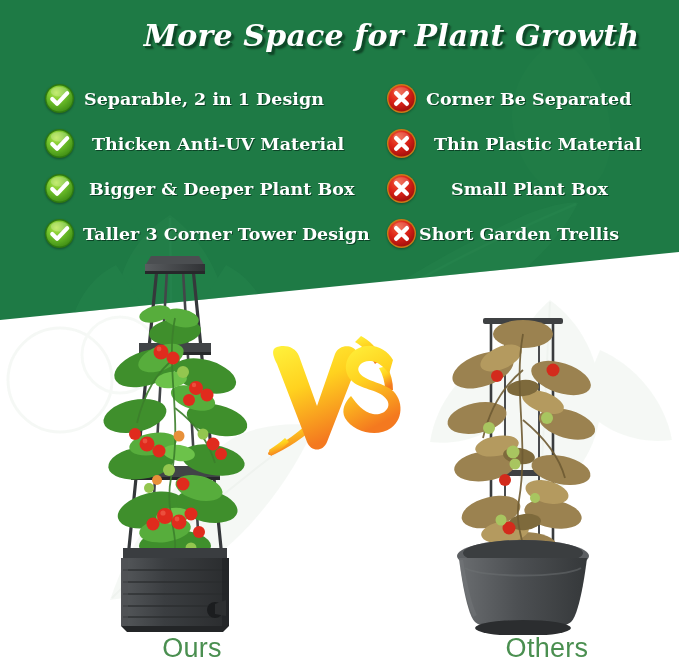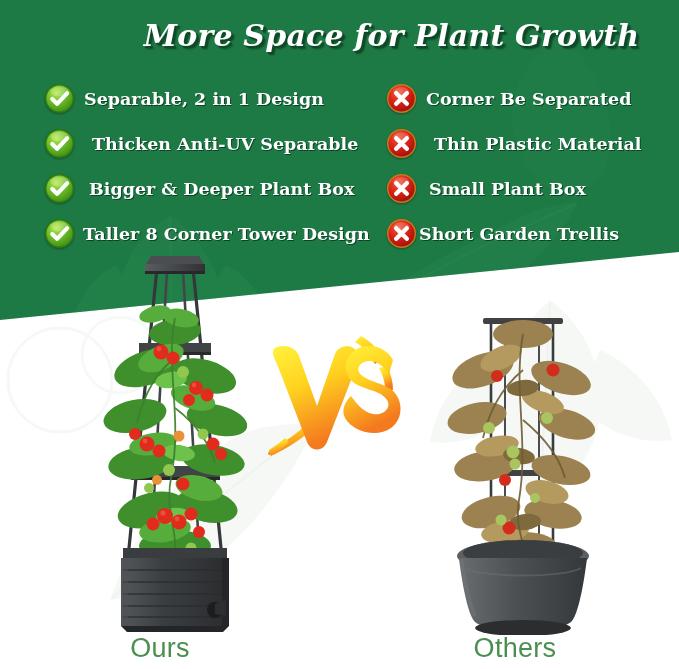--- a/index.html
+++ b/index.html
@@ -42,38 +42,38 @@
   .frow .ftext{
     font-family:"DejaVu Serif",serif;font-weight:bold;
     font-size:17.5px;color:#ffffff;white-space:nowrap;
     text-shadow:1px 1px 0 rgba(6,50,28,.75);
     margin-left:9px;
   }
   .col-left .frow:nth-child(2) .ftext{margin-left:17px;}
   .col-left .frow:nth-child(3) .ftext{margin-left:14px;}
   .col-left .frow:nth-child(4) .ftext{margin-left:8px;}
   .col-right .frow:nth-child(2) .ftext{margin-left:17px;}
-  .col-right .frow:nth-child(3) .ftext{margin-left:12px;}
+  .col-right .frow:nth-child(3) .ftext{margin-left:34px;}
   .col-right .frow:nth-child(4) .ftext{margin-left:2px;}
 
   .badge svg{display:block;width:31px;height:31px;
     filter:drop-shadow(0 1px 1px rgba(0,0,0,.35));}
 
   
   .vs{position:absolute;left:265px;top:330px;width:140px;height:130px;}
   .vs svg{display:block;}
 
   
   .product{position:absolute;}
   .product svg{display:block;}
 
   
   .caption{
     position:absolute;font-family:"Liberation Sans",sans-serif;
-    font-size:27px;color:#4a8f50;letter-spacing:.3px;
+    font-size:27px;color:#4a8f50;letter-spacing:.3px;padding-left:32px;
   }
   .cap-ours{left:0;top:633px;width:320px;text-align:center;}
   .cap-others{left:355px;top:633px;width:320px;text-align:center;}
 </style>
 </head>
 <body>
 
 <div id="page">
 
   <div class="bg-white"></div>
@@ -150,21 +150,21 @@
 
       <div class="frow">
         <span class="badge">
           <svg viewBox="0 0 64 64">
             <circle cx="32" cy="32" r="30" fill="#2e7a10"></circle>
             <circle cx="32" cy="32" r="27" fill="url(#gchk1)"></circle>
             <ellipse cx="32" cy="18" rx="18" ry="10" fill="#ffffff" opacity=".22"></ellipse>
             <path d="M17 33 L27 43 L48 21" stroke="#ffffff" stroke-width="8.5" fill="none" stroke-linecap="round" stroke-linejoin="round"></path>
           </svg>
         </span>
-        <span class="ftext">Thicken Anti-UV Separable</span>
+        <span class="ftext">Thicken Anti-UV Material</span>
       </div>
 
       <div class="frow">
         <span class="badge">
           <svg viewBox="0 0 64 64">
             <circle cx="32" cy="32" r="30" fill="#2e7a10"></circle>
             <circle cx="32" cy="32" r="27" fill="url(#gchk1)"></circle>
             <ellipse cx="32" cy="18" rx="18" ry="10" fill="#ffffff" opacity=".22"></ellipse>
             <path d="M17 33 L27 43 L48 21" stroke="#ffffff" stroke-width="8.5" fill="none" stroke-linecap="round" stroke-linejoin="round"></path>
           </svg>
@@ -174,21 +174,21 @@
 
       <div class="frow">
         <span class="badge">
           <svg viewBox="0 0 64 64">
             <circle cx="32" cy="32" r="30" fill="#2e7a10"></circle>
             <circle cx="32" cy="32" r="27" fill="url(#gchk1)"></circle>
             <ellipse cx="32" cy="18" rx="18" ry="10" fill="#ffffff" opacity=".22"></ellipse>
             <path d="M17 33 L27 43 L48 21" stroke="#ffffff" stroke-width="8.5" fill="none" stroke-linecap="round" stroke-linejoin="round"></path>
           </svg>
         </span>
-        <span class="ftext">Taller 8 Corner Tower Design</span>
+        <span class="ftext">Taller 3 Corner Tower Design</span>
       </div>
     </div>
 
     <div class="col col-right">
 
       <div class="frow">
         <span class="badge">
           <svg viewBox="0 0 64 64">
             <defs>
               <radialGradient id="gx1" cx="38%" cy="28%" r="78%">

